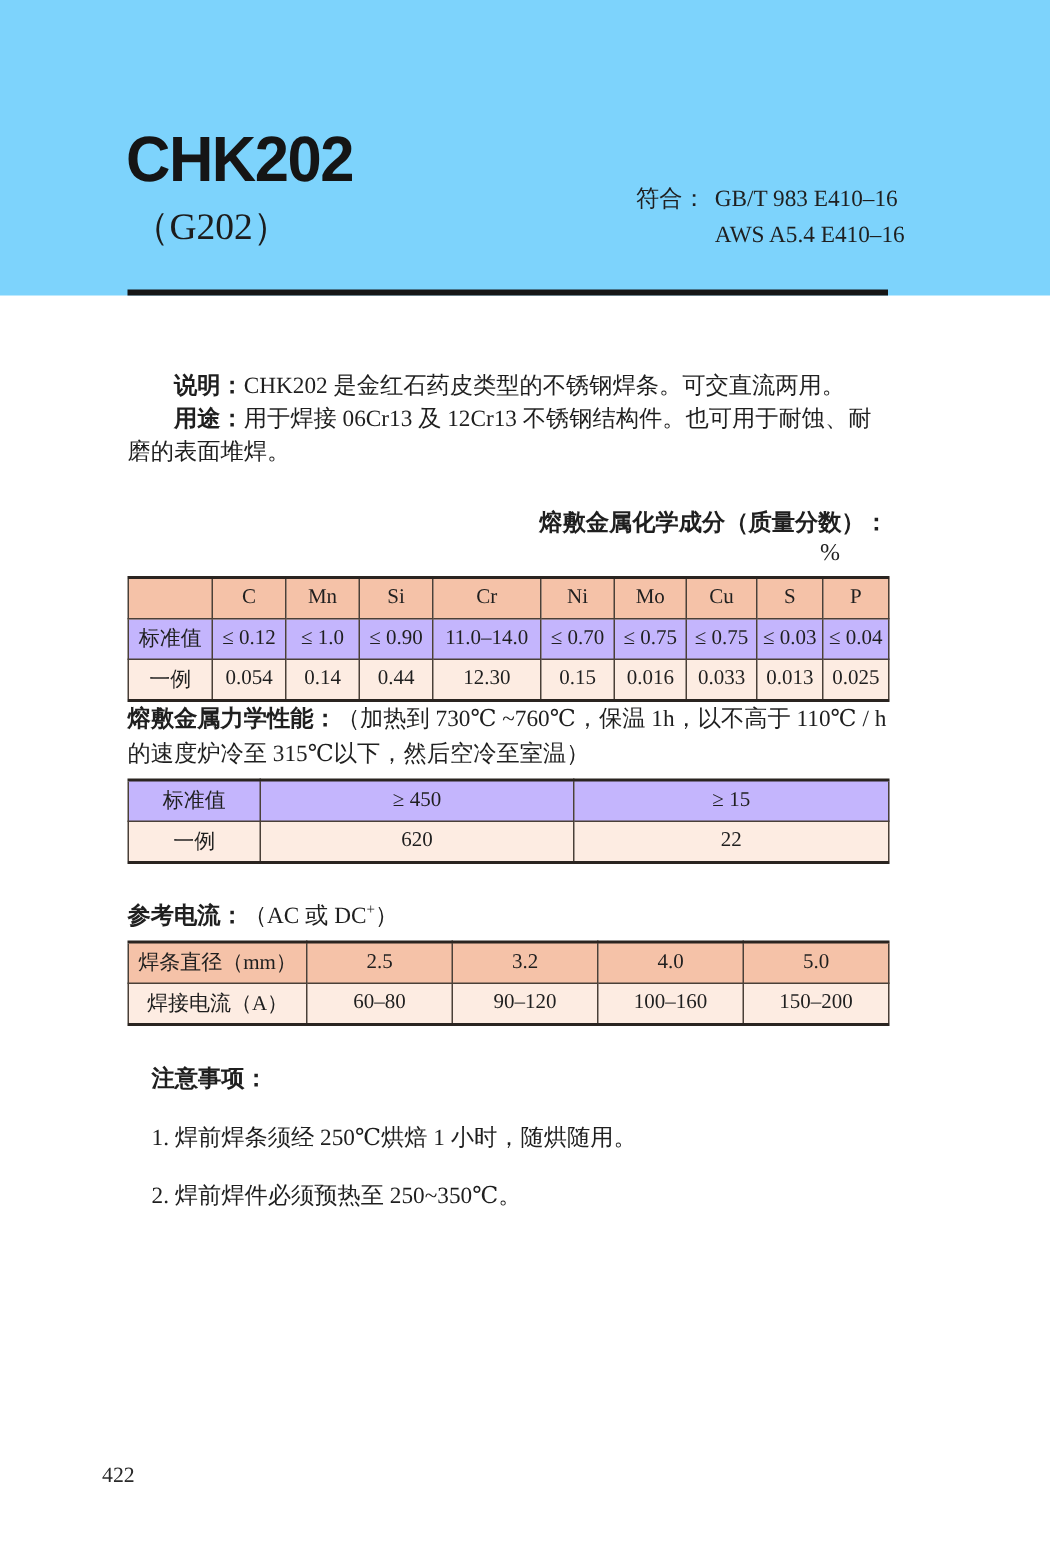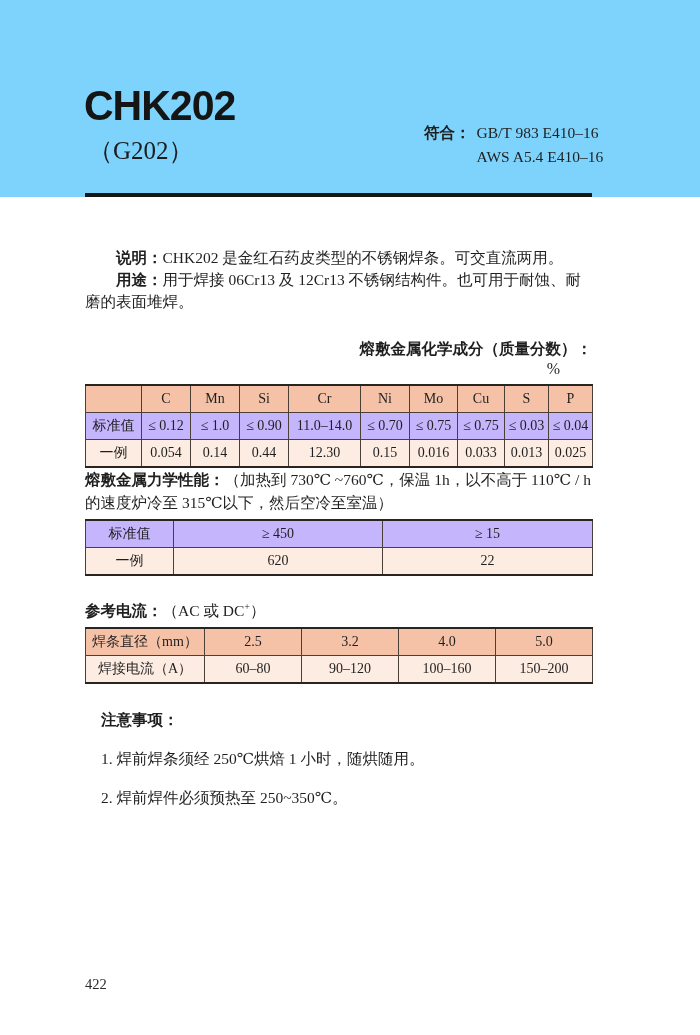--- a/index.html
+++ b/index.html
@@ -6,21 +6,21 @@
   .page{position:relative;width:700px;height:1035px;background:#ffffff;overflow:hidden;
         font-family:"Liberation Serif","DejaVu Serif",serif;color:#1f1f1f;}
   
   .band{position:relative;width:700px;height:197px;background:#7dd3fc;}
   .model{position:absolute;left:84px;top:82px;margin:0;
          font-family:"Liberation Sans","DejaVu Sans",sans-serif;
          font-weight:900;font-size:41px;letter-spacing:-1px;color:#151515;
          transform:scaleY(1.04);transform-origin:left top;}
   .alias{position:absolute;left:88px;top:134px;font-size:25px;color:#1c1c1c;}
   .standards{position:absolute;left:424px;top:121px;display:flex;font-size:15.5px;line-height:24px;}
-  .standards .lbl{font-family:"Liberation Sans","DejaVu Sans",sans-serif;font-weight:bold;margin-right:6px;}
+  .standards .lbl{font-family:"Liberation Sans","DejaVu Sans",sans-serif;font-weight:normal;margin-right:6px;}
   .rule{position:absolute;left:85px;bottom:0;width:507px;height:4px;background:#161616;}
   
   .content{margin-left:85px;width:507px;}
   .desc{margin-top:50px;font-size:15.5px;line-height:22px;}
   .desc p{margin:0;text-indent:2em;}
   .blbl{font-family:"Liberation Sans","DejaVu Sans",sans-serif;font-weight:bold;}
   .sect-title{margin-top:26px;font-size:15.5px;display:flex;justify-content:space-between;align-items:flex-end;line-height:20px;flex-direction:column;}
   .sect-title .unit{padding-right:32px;font-size:16px;}
   .mech-title{margin-top:0;font-size:15.5px;line-height:23px;}
   .cur-title{margin-top:20px;font-size:15.5px;line-height:22px;}
@@ -29,21 +29,21 @@
   sup{font-size:10px;}
   
   table{border-collapse:collapse;width:507px;margin-top:5px;table-layout:fixed;}
   td{border:1px solid #4a4038;text-align:center;vertical-align:middle;
      font-size:14px;padding:0 1px;height:26px;color:#1f1f1f;}
   table{border-top:2px solid #2a2420;border-bottom:2px solid #2a2420;}
   tr.r-head td{background:#f5c2a8;}
   tr.r-mid td{background:#c4b5fd;}
   tr.r-light td{background:#fdece2;}
   .mech td.hd{height:44px;line-height:19px;}
-  .pageno{position:absolute;left:85px;top:976px;font-size:14.5px;color:#2a2a2a;}
+  .pageno{position:absolute;left:68px;top:976px;font-size:14.5px;color:#2a2a2a;}
 </style>
 </head>
 <body>
 
 <div class="page">
 
   <div class="band">
     <h1 class="model">CHK202</h1>
     <div class="alias">（G202）</div>
     <div class="standards">

